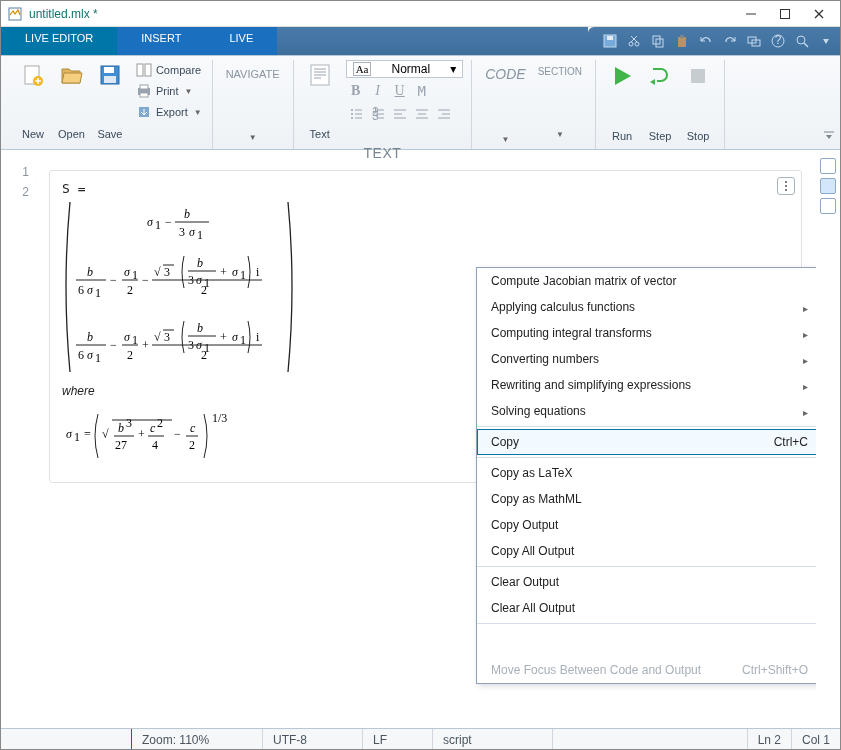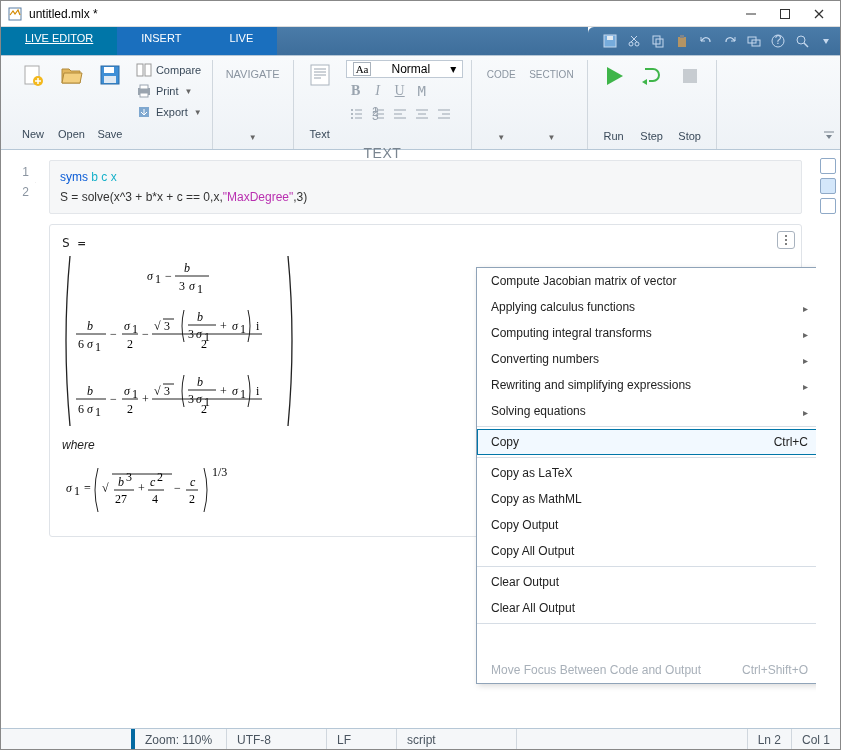--- a/index.html
+++ b/index.html
@@ -1,28 +1,28 @@
 <!DOCTYPE html>
 <html><head>
 <meta charset="utf-8">
 <style>
 * { box-sizing: border-box; margin: 0; padding: 0; font-family: "Segoe UI", Arial, sans-serif; font-size: 12px; }
 body { background: #fff; width: 841px; height: 750px; overflow: hidden; border: 1px solid #888; }
 
 
 .titlebar { height: 26px; display: flex; align-items: center; padding: 0 4px 0 6px; background: #fff; border-bottom: 1px solid #ddd; }
 .titlebar .app-icon { width: 16px; height: 16px; margin-right: 6px; display: inline-flex; align-items: center; justify-content: center; }
-.titlebar .title { flex: 1; color: #000000; }
+.titlebar .title { flex: 1; color: #0f766e; }
 .titlebar .win-btn { width: 34px; height: 22px; display: inline-flex; align-items: center; justify-content: center; color: #333; }
 
 
 .ribbon { display: flex; align-items: stretch; background: #fff; border-bottom: 1px solid #b6c7d6; }
 .ribbon-tabs { display: flex; }
 .tab { padding: 5px 24px 5px 24px; font-size: 11px; color: #fff; background: #1a6fbe; cursor: pointer; }
-.tab.active { background: #0076a8; text-decoration: underline; }
+.tab.active { background: #0076a8; }
 .ribbon-spacer { flex: 1; background: linear-gradient(#4a7ba8,#3e6e9b); height: 28px; }
 .ribbon-icons { display: flex; align-items: center; background: linear-gradient(#4a7ba8,#3e6e9b); padding: 0 4px 0 8px; border-top-left-radius: 6px; }
 .ribbon-icons .ric { width: 20px; height: 20px; margin-left: 4px; display: inline-flex; align-items: center; justify-content: center; opacity: 0.85; }
 .ribbon-icons .ric svg { pointer-events: none; }
 
 
 .toolstrip { display: flex; align-items: stretch; background: linear-gradient(#f8fafc,#eef2f6); border-bottom: 1px solid #b6c7d6; height: 94px; padding: 4px 6px 0 6px; position: relative; }
 .group { display: flex; flex-direction: column; align-items: stretch; padding: 0 8px; border-right: 1px solid #d0d7de; }
 .group:last-child { border-right: none; }
 .group .row { display: flex; gap: 2px; }
@@ -315,21 +315,21 @@
             </span>
         </div>
       </div>
     </div>
     <div class="label">TEXT</div>
   </div>
 
   <div class="group" style="justify-content:center;">
     <div class="row">
       <div class="tbtn" style="min-width:42px;">
-        <span class="tlabel" style="color:#8a94a0;font-size:10px;">CODE</span>
+        <span class="tlabel" style="color:#8a94a0;font-size:14px;font-style:italic;">CODE</span>
         <span class="drop" style="margin-top:14px;">▼</span>
       </div>
       <div class="tbtn" style="min-width:50px;">
         <span class="tlabel" style="color:#8a94a0;font-size:10px;">SECTION</span>
         <span class="drop" style="margin-top:14px;">▼</span>
       </div>
     </div>
   </div>
 
   <div class="group run">
@@ -365,24 +365,20 @@
       </svg>
   </div>
 </div>
 
 <div class="main">
   <div class="gutter">
     <div>1</div>
     <div>2</div>
   </div>
   <div class="editor">
-    <div class="codebox">
-      <div class="code-line"><span class="kw">syms </span><span class="var">b c x</span></div>
-      <div class="code-line"><span>S = solve(x^3 + b*x + c == 0,x,</span><span class="str">"MaxDegree"</span><span>,3)</span></div>
-    </div>
 
     <div class="output">
       <div class="kebab">
         <svg width="10" height="12">
             <circle cx="5" cy="2" r="1" fill="#555"></circle>
             <circle cx="5" cy="6" r="1" fill="#555"></circle>
             <circle cx="5" cy="10" r="1" fill="#555"></circle>
           </svg>
       </div>
       <div class="math">
@@ -568,20 +564,20 @@
   </div>
   <div class="side-icons">
     <div class="sic"></div>
     <div class="sic sel"></div>
     <div class="sic"></div>
   </div>
 </div>
 
 <div class="statusbar">
   <div class="sb-cell first noborder"></div>
-  <div class="sb-cell" style="border-left:4px solid #0369a1;width:96px;">Zoom: 110%</div>
+  <div class="sb-cell" style="border-left:1px solid #0369a1;width:132px;">Zoom: 110%</div>
   <div class="sb-cell" style="width:100px;">UTF-8</div>
   <div class="sb-cell" style="width:70px;">LF</div>
   <div class="sb-cell" style="width:120px;">script</div>
   <div class="sb-spacer"></div>
   <div class="sb-cell" style="border-left:1px solid #d0d7de;">Ln  2</div>
   <div class="sb-cell noborder">Col  1</div>
 </div>
 
 </body></html>

